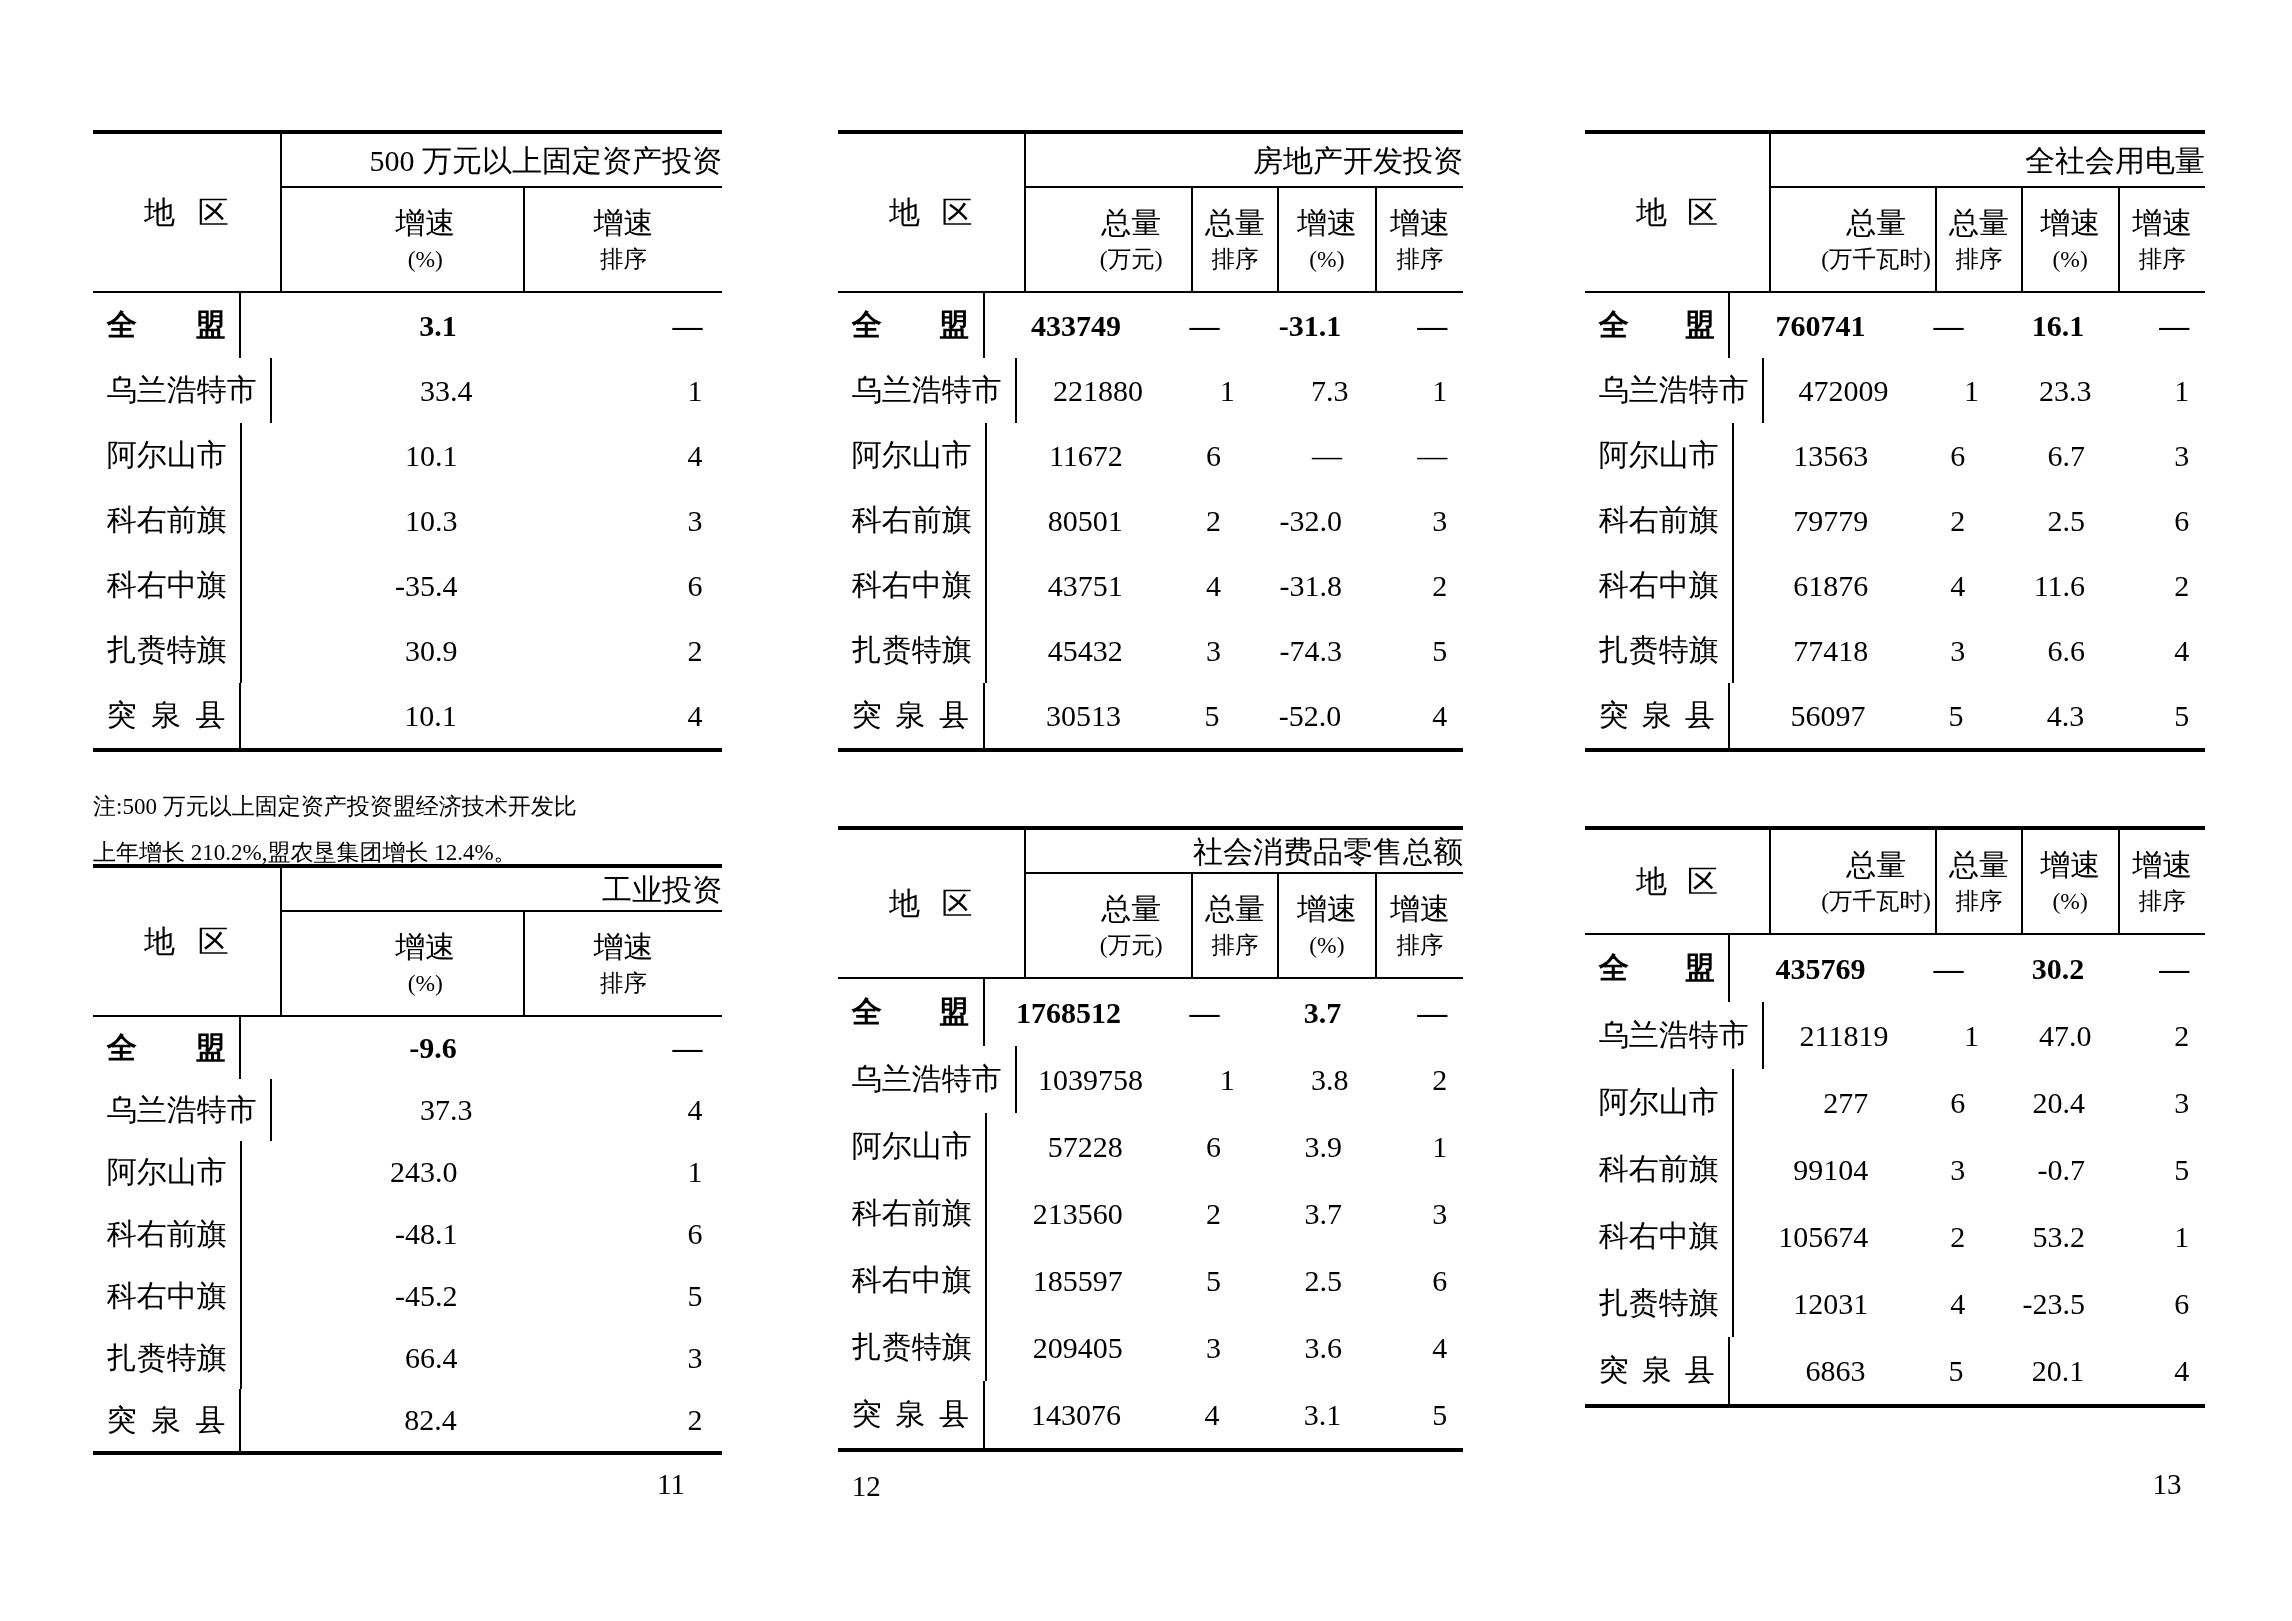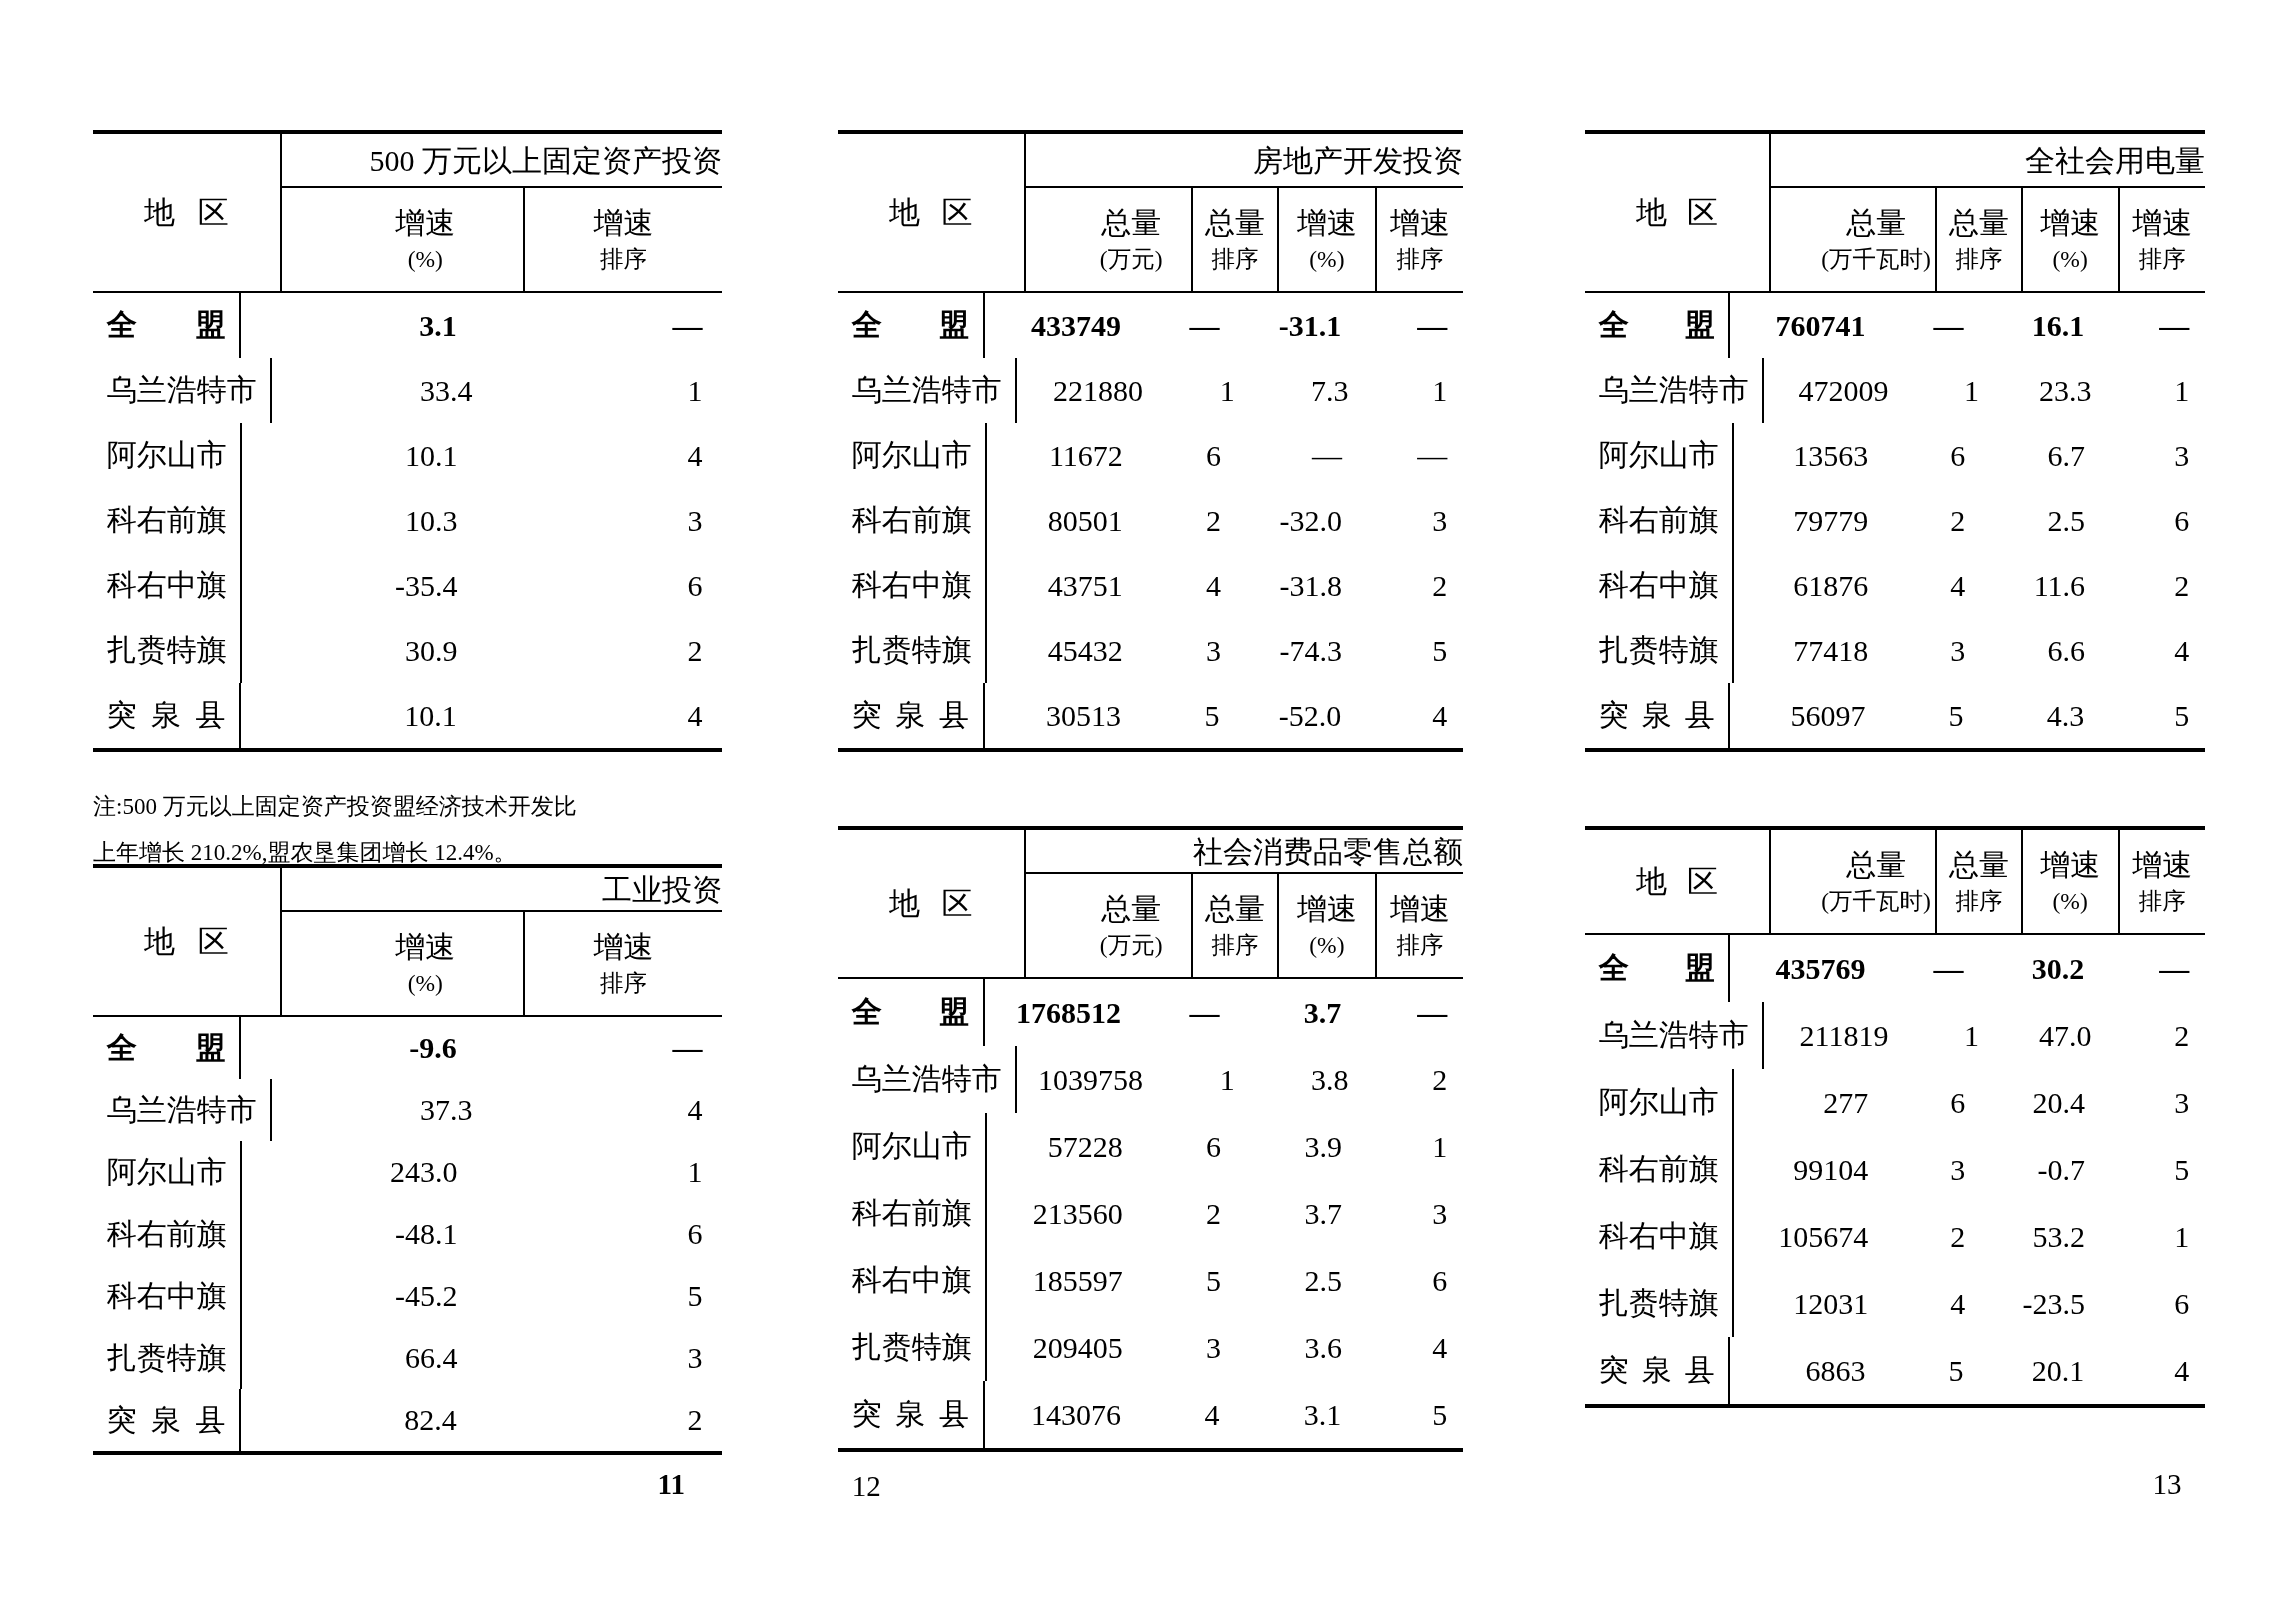--- a/index.html
+++ b/index.html
@@ -39,21 +39,21 @@
   #t1 { left:93px;  top:130px; width:629px; --gh:54px; --sh:103px; --rh:65px; }
   #t2 { left:93px;  top:864px; width:629px; --gh:44px; --sh:103px; --rh:62px; }
   #t3 { left:838px; top:130px; width:625px; --gh:54px; --sh:103px; --rh:65px; }
   #t4 { left:838px; top:826px; width:625px; --gh:44px; --sh:103px; --rh:67px; }
   #t5 { left:1585px; top:130px; width:620px; --gh:54px; --sh:103px; --rh:65px; }
   #t6 { left:1585px; top:826px; width:620px; --gh:44px; --sh:103px; --rh:67px; }
 
   #footnote { position:absolute; left:93px; top:784px; width:647px;
               font-size:23px; line-height:46px; }
   .pageno { position:absolute; font-size:29px; }
-  #p11 { left:93px;  top:1468px; width:629px; text-align:right; padding-right:37px;font-weight:bold; }
+  #p11 { left:93px;  top:1468px; width:629px; text-align:right; padding-right:37px; }
   #p12 { left:838px; top:1470px; width:625px; text-align:left; padding-left:13.7px; }
   #p13 { left:1585px; top:1468px; width:620px; text-align:right; padding-right:23.5px; }
 </style>
 </head>
 <body>
 
 <div id="page">
 
   <div class="tbl" id="t1">
     <div class="hdr">

